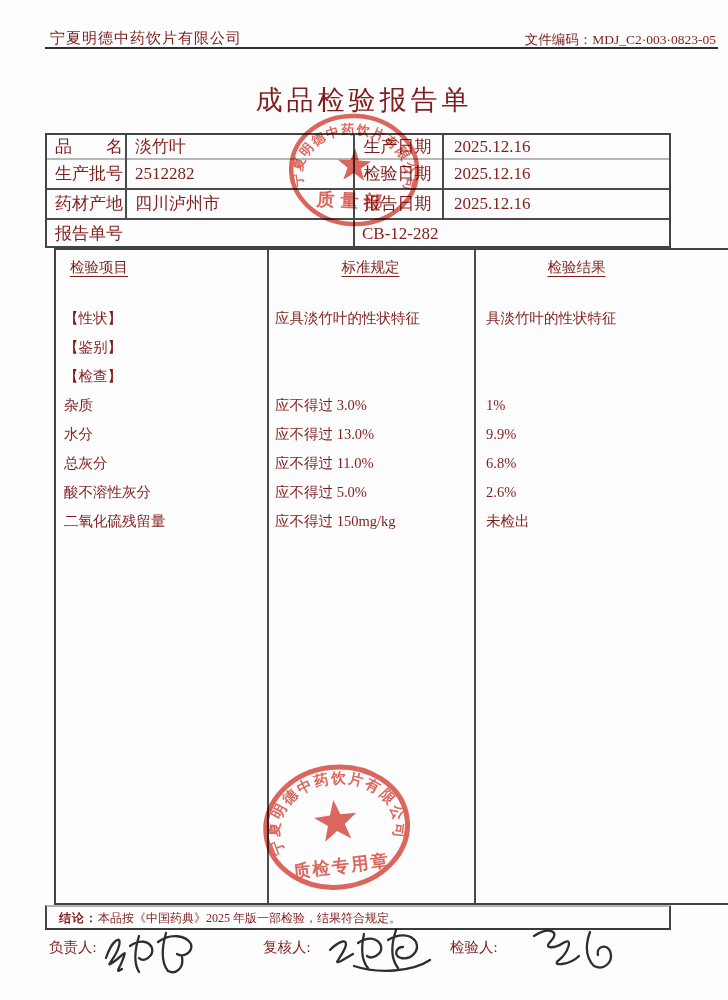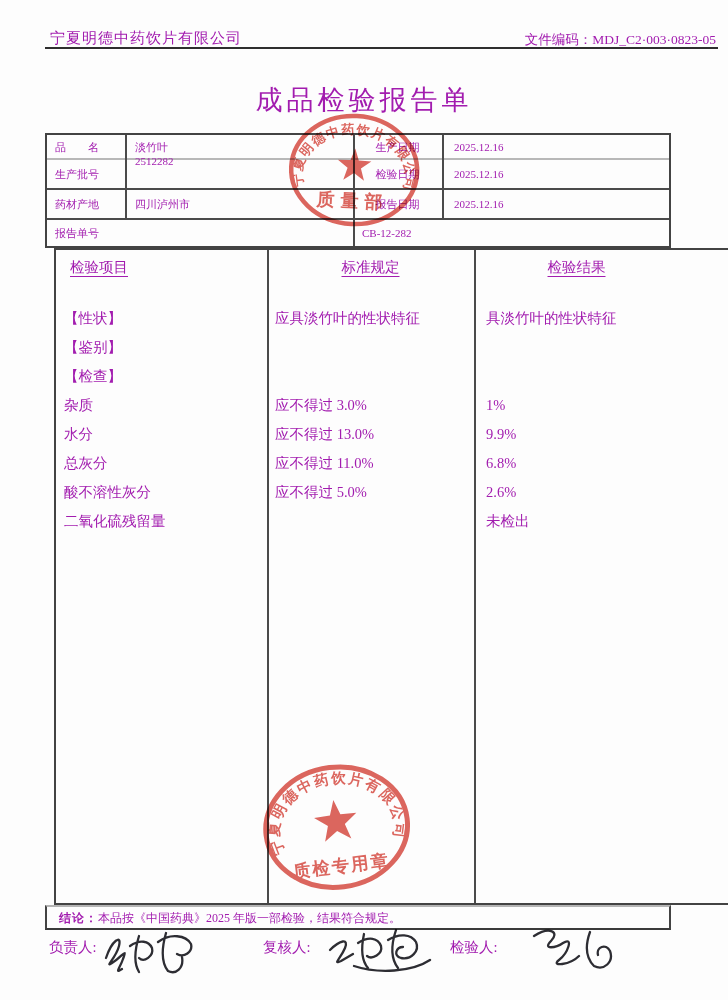--- a/index.html
+++ b/index.html
@@ -1,28 +1,28 @@
 <!DOCTYPE html>
 <html><head>
 <meta charset="utf-8">
 <style>
   html,body{margin:0;padding:0;background:#e8e8e8;}
   .page{position:relative;width:728px;height:1000px;background:#fdfdfd;overflow:hidden;
-        font-family:"Liberation Serif","DejaVu Serif",serif;color:#a21caf;}
+        font-family:"Liberation Serif","DejaVu Serif",serif;color:#7f1d1d;}
   .abs{position:absolute;}
   .hdr-company{top:29px;left:50px;font-size:15px;letter-spacing:1px;}
   .hdr-code{top:31px;right:12px;font-size:13.5px;}
   .hdr-rule{top:47px;left:45px;width:673px;height:0;border-top:2.5px solid #2e2e2e;}
   .title{top:82px;left:0;width:728px;text-align:center;font-size:27px;font-weight:normal;letter-spacing:4px;}
   
   .info-box{top:133px;left:45px;width:626px;height:115px;border:2px solid #434343;box-sizing:border-box;}
   .hline{position:absolute;left:0;width:100%;height:0;border-top:2px solid #4a4a4a;}
   .hline.light{border-top-color:#b8b8b8;}
   .vline{position:absolute;top:0;width:0;border-left:2px solid #4a4a4a;}
-  .cell{position:absolute;font-size:11px;white-space:nowrap;}
+  .cell{position:absolute;font-size:17px;white-space:nowrap;}
   
   .main-box{top:248px;left:54px;width:688px;height:657px;border:2px solid #434343;box-sizing:border-box;}
   .main-box .v1{left:211px;height:100%;}
   .main-box .v2{left:418px;height:100%;}
   .ihead{position:absolute;top:5px;height:24px;line-height:24px;font-size:14.5px;}
   .ihead span{text-decoration:underline;text-underline-offset:4px;}
   .ihead.h1{left:0;width:211px;padding-left:14px;box-sizing:border-box;}
   .ihead.h2{left:211px;width:207px;text-align:center;}
   .ihead.h3{left:418px;width:205px;text-align:center;}
   .irows{position:absolute;top:54px;left:0;width:100%;}
@@ -62,21 +62,21 @@
     <div class="vline" style="left:78px;height:83px"></div>
     <div class="vline" style="left:306px;height:111px"></div>
     <div class="vline" style="left:395px;height:83px"></div>
 
     <div class="cell" style="left:8px;top:1px;line-height:22px">品　　名</div>
     <div class="cell" style="left:88px;top:1px;line-height:22px">淡竹叶</div>
     <div class="cell" style="left:306px;width:89px;top:1px;line-height:22px;text-align:center">生产日期</div>
     <div class="cell" style="left:407px;top:1px;line-height:22px">2025.12.16</div>
 
     <div class="cell" style="left:8px;top:25px;line-height:28px">生产批号</div>
-    <div class="cell" style="left:88px;top:12px;line-height:28px">2512282</div>
+    <div class="cell" style="left:88px;top:25px;line-height:28px">2512282</div>
     <div class="cell" style="left:306px;width:89px;top:25px;line-height:28px;text-align:center">检验日期</div>
     <div class="cell" style="left:407px;top:25px;line-height:28px">2025.12.16</div>
 
     <div class="cell" style="left:8px;top:55px;line-height:28px">药材产地</div>
     <div class="cell" style="left:88px;top:55px;line-height:28px">四川泸州市</div>
     <div class="cell" style="left:306px;width:89px;top:55px;line-height:28px;text-align:center">报告日期</div>
     <div class="cell" style="left:407px;top:55px;line-height:28px">2025.12.16</div>
 
     <div class="cell" style="left:8px;top:85px;line-height:27px">报告单号</div>
     <div class="cell" style="left:315px;top:85px;line-height:27px">CB-12-282</div>
@@ -121,20 +121,21 @@
         <span class="c2">应不得过 11.0%</span>
         <span class="c3">6.8%</span>
       </div>
       <div class="irow">
         <span class="c1">酸不溶性灰分</span>
         <span class="c2">应不得过 5.0%</span>
         <span class="c3">2.6%</span>
       </div>
       <div class="irow">
         <span class="c1">二氧化硫残留量</span>
+        <span class="c2">应不得过 150mg/kg</span>
         <span class="c3">未检出</span>
       </div>
     </div>
   </div>
 
   <div class="abs concl-box">
     <b>结论：</b><span>本品按《中国药典》2025 年版一部检验，结果符合规定。</span>
   </div>
 
   <div class="abs sig-label" style="left:49px">负责人:</div>

